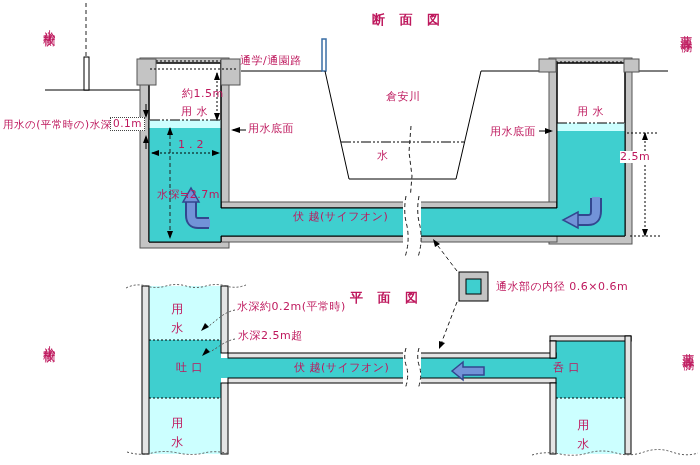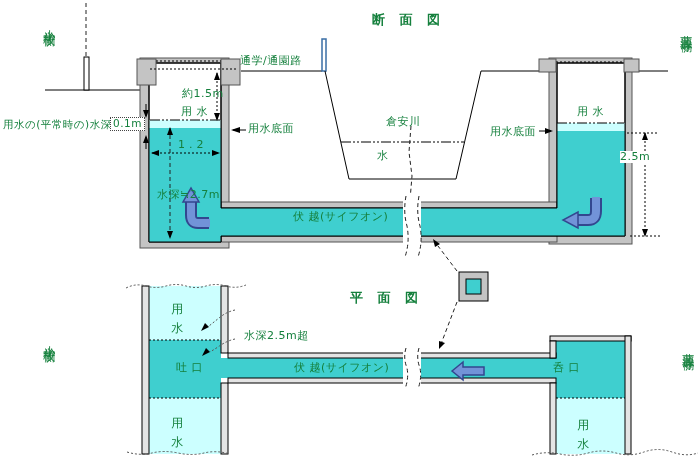--- a/index.html
+++ b/index.html
@@ -1,19 +1,19 @@
 <!DOCTYPE html>
 <html style="--c-deep: #3FCFCF; --c-shallow: #CCFFFF; --c-wall: #C4C4C4; --c-arrow: #7293D8; --c-arrow-edge: #33478F;"><head>
 <meta charset="utf-8">
 <style>
   html,body{margin:0;padding:0;background:#fff}
   #stage{position:relative;width:700px;height:465px;background:#fff;overflow:hidden;
          font-family:"DejaVu Sans",sans-serif;}
   #stage svg{position:absolute;left:0;top:0}
-  .lbl{position:absolute;font:11px "DejaVu Sans",sans-serif;color:#15803d;
+  .lbl{position:absolute;font:11px "DejaVu Sans",sans-serif;color:#be185d;
        white-space:nowrap;line-height:1.1;letter-spacing:0.5px}
   .sm{font-size:10.5px}
   .v{writing-mode:vertical-rl;text-orientation:upright;letter-spacing:2px;font-size:12px}
   .title{font-size:13px;font-weight:bold;letter-spacing:5px}
   .boxed{border:1px dotted #444;padding:0 2px;background:#fff}
   .wide{letter-spacing:4px}
   
   .wall{fill:var(--c-wall);stroke:#555;stroke-width:1}
   .wallcore{fill:#E4E4E4;stroke:#000;stroke-width:1}
   .cavity{fill:#fff;stroke:#000;stroke-width:1}
@@ -174,31 +174,33 @@
 <div class="lbl title" style="left:372px;top:13px">断 面 図</div>
 
 <div class="lbl" style="left:240px;top:55px">通学/通園路</div>
 <div class="lbl" style="left:182px;top:88px">約1.5m</div>
 <div class="lbl" style="left:181px;top:106px">用 水</div>
 <div class="lbl sm" style="left:3px;top:119px">用水の(平常時の)水深 ≒</div>
 <div class="lbl sm boxed" style="left:110px;top:117px">0.1m</div>
 <div class="lbl" style="left:248px;top:123px">用水底面</div>
 <div class="lbl wide" style="left:178px;top:139px">1.2</div>
 <div class="lbl" style="left:157px;top:189px">水深≒2.7m</div>
-<div class="lbl" style="left:386px;top:116px">倉安川</div>
+<div class="lbl" style="left:386px;top:91px">倉安川</div>
 <div class="lbl" style="left:377px;top:150px">水</div>
 <div class="lbl" style="left:293px;top:211px">伏 越(サイフオン)</div>
 <div class="lbl" style="left:577px;top:106px">用 水</div>
 <div class="lbl" style="left:490px;top:126px">用水底面</div>
 <div class="lbl" style="left:620px;top:151px;background:#fff">2.5m</div>
 
+<div class="lbl" style="left:496px;top:281px">通水部の内径 0.6×0.6m</div>
 <div class="lbl title" style="left:350px;top:291px">平 面 図</div>
 
 <div class="lbl v" style="left:170px;top:294px">用 水</div>
-<div class="lbl" style="left:244px;top:330px">水深2.5m超</div>
+<div class="lbl" style="left:237px;top:301px">水深約0.2m(平常時)</div>
+<div class="lbl" style="left:238px;top:330px">水深2.5m超</div>
 <div class="lbl" style="left:176px;top:362px">吐 口</div>
 <div class="lbl" style="left:294px;top:362px">伏 越(サイフオン)</div>
 <div class="lbl" style="left:553px;top:362px">呑 口</div>
 <div class="lbl v" style="left:170px;top:408px">用 水</div>
 <div class="lbl v" style="left:576px;top:410px">用 水</div>
 <div class="lbl v" style="left:42px;top:336px">小学校側</div>
 <div class="lbl v" style="left:681px;top:344px">曹源寺側</div>
 
 </div>
 

